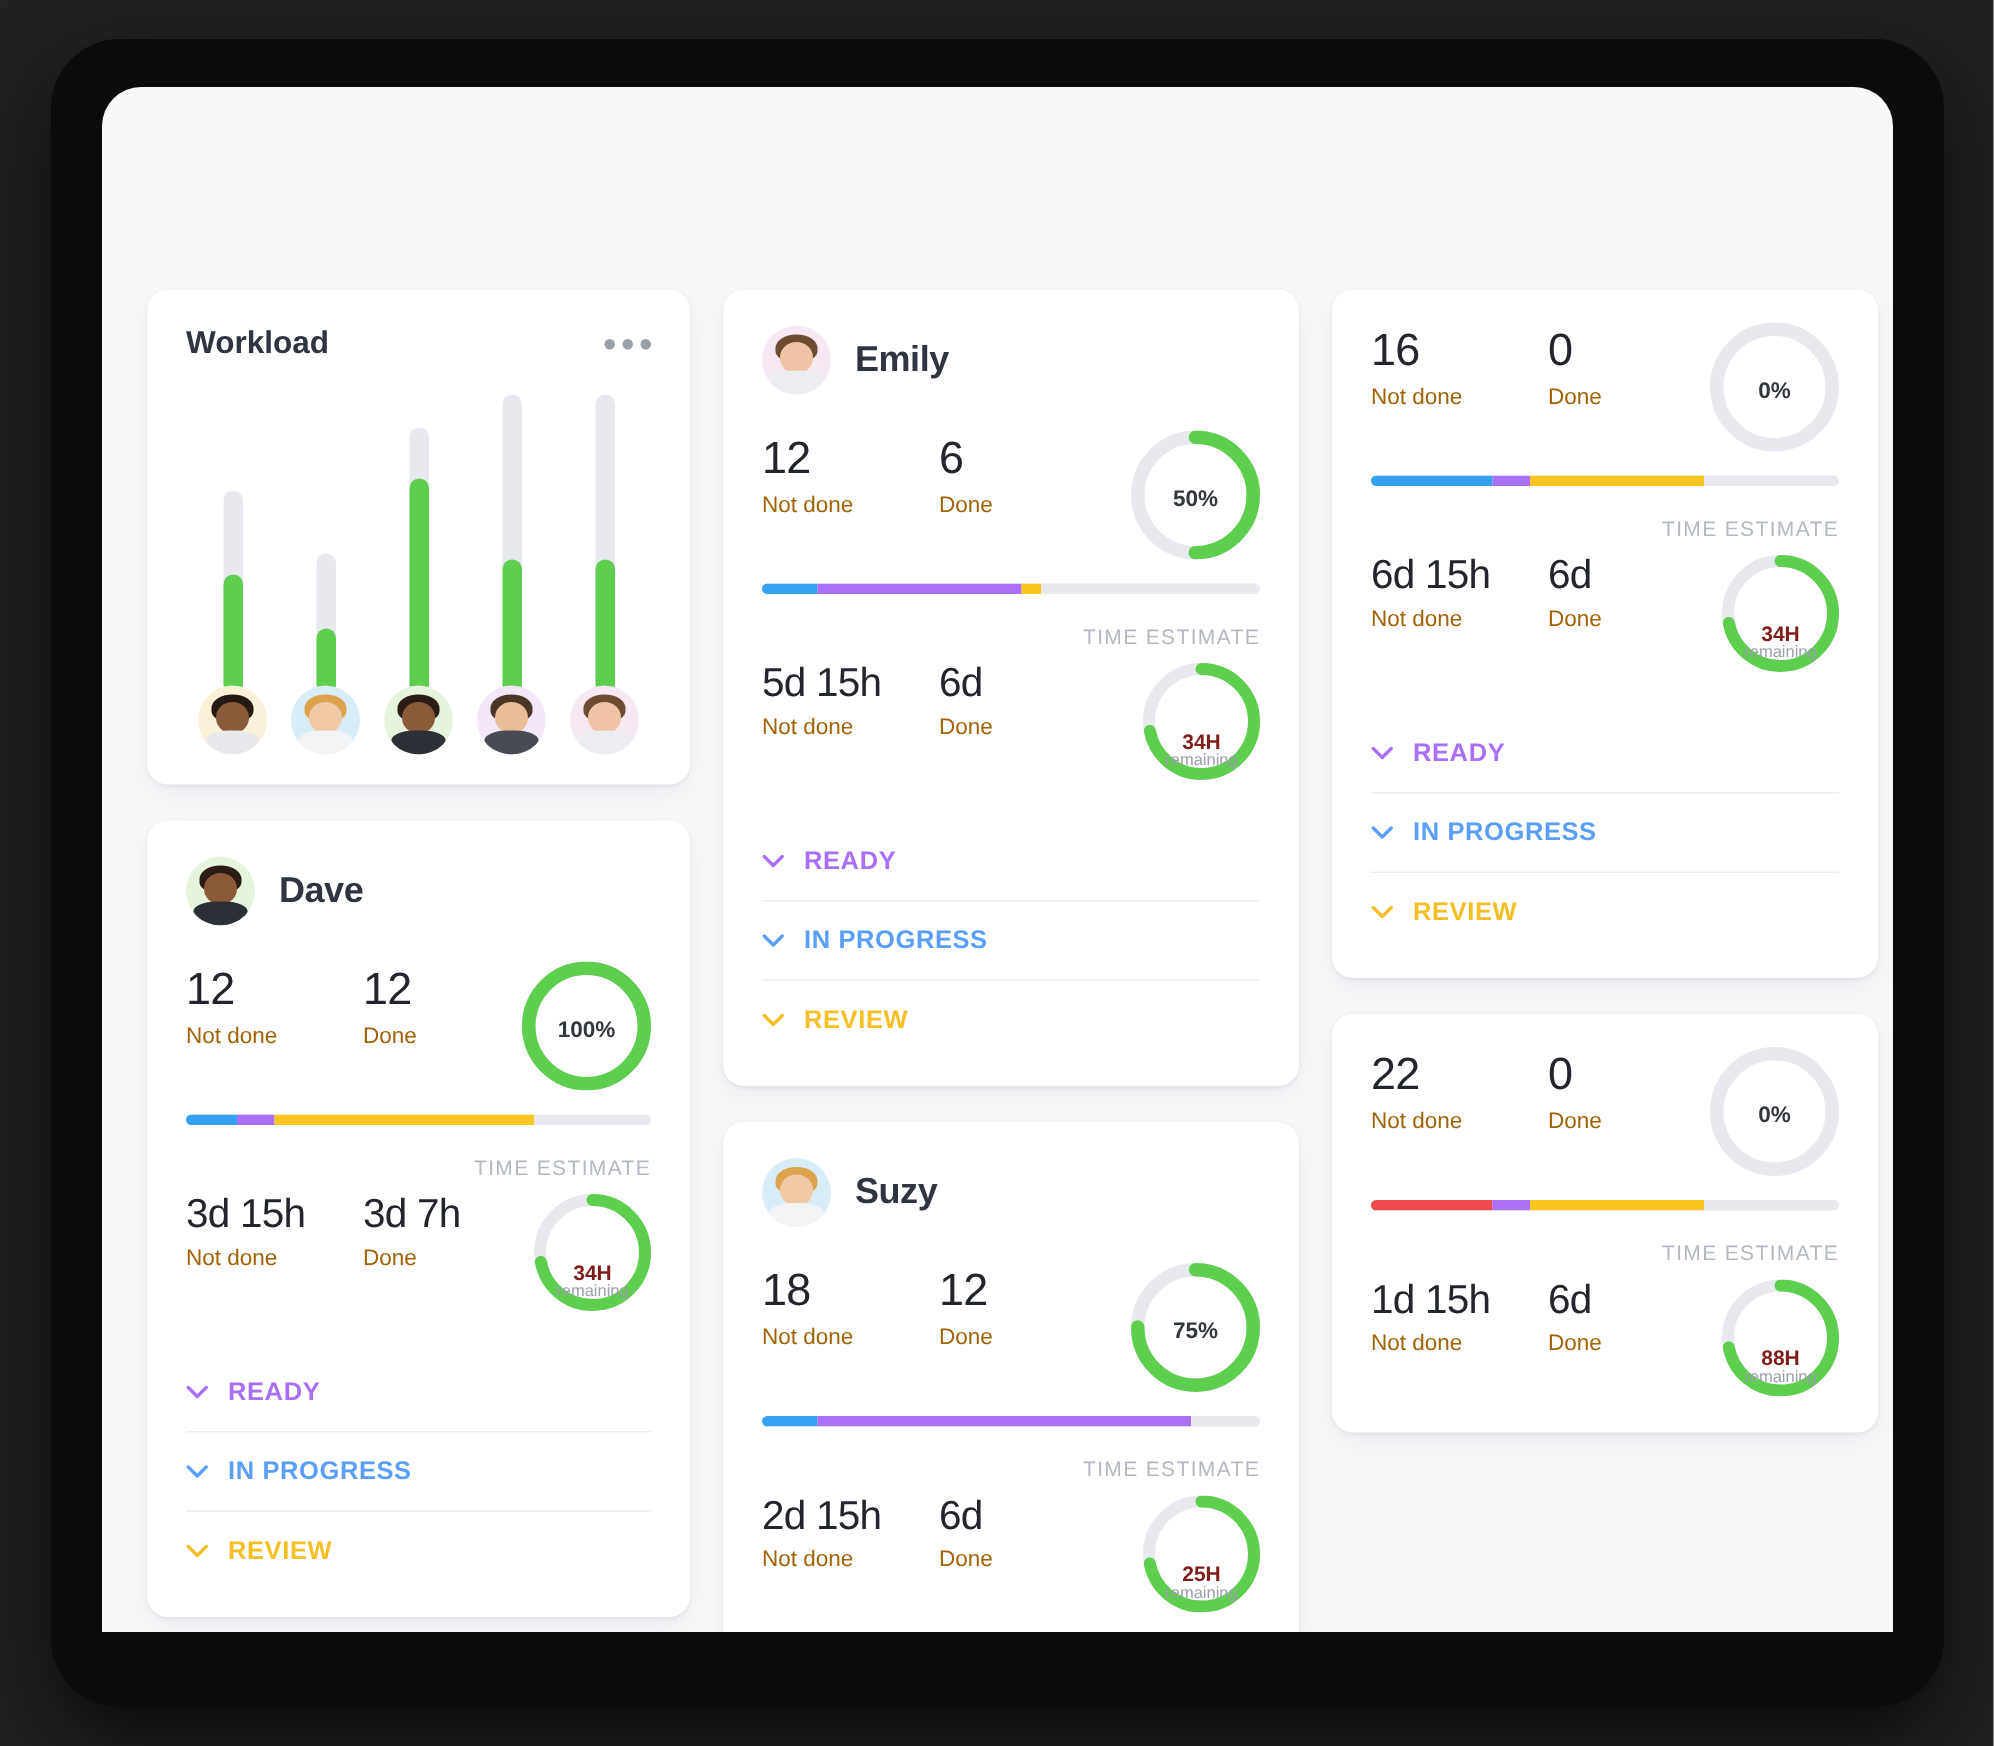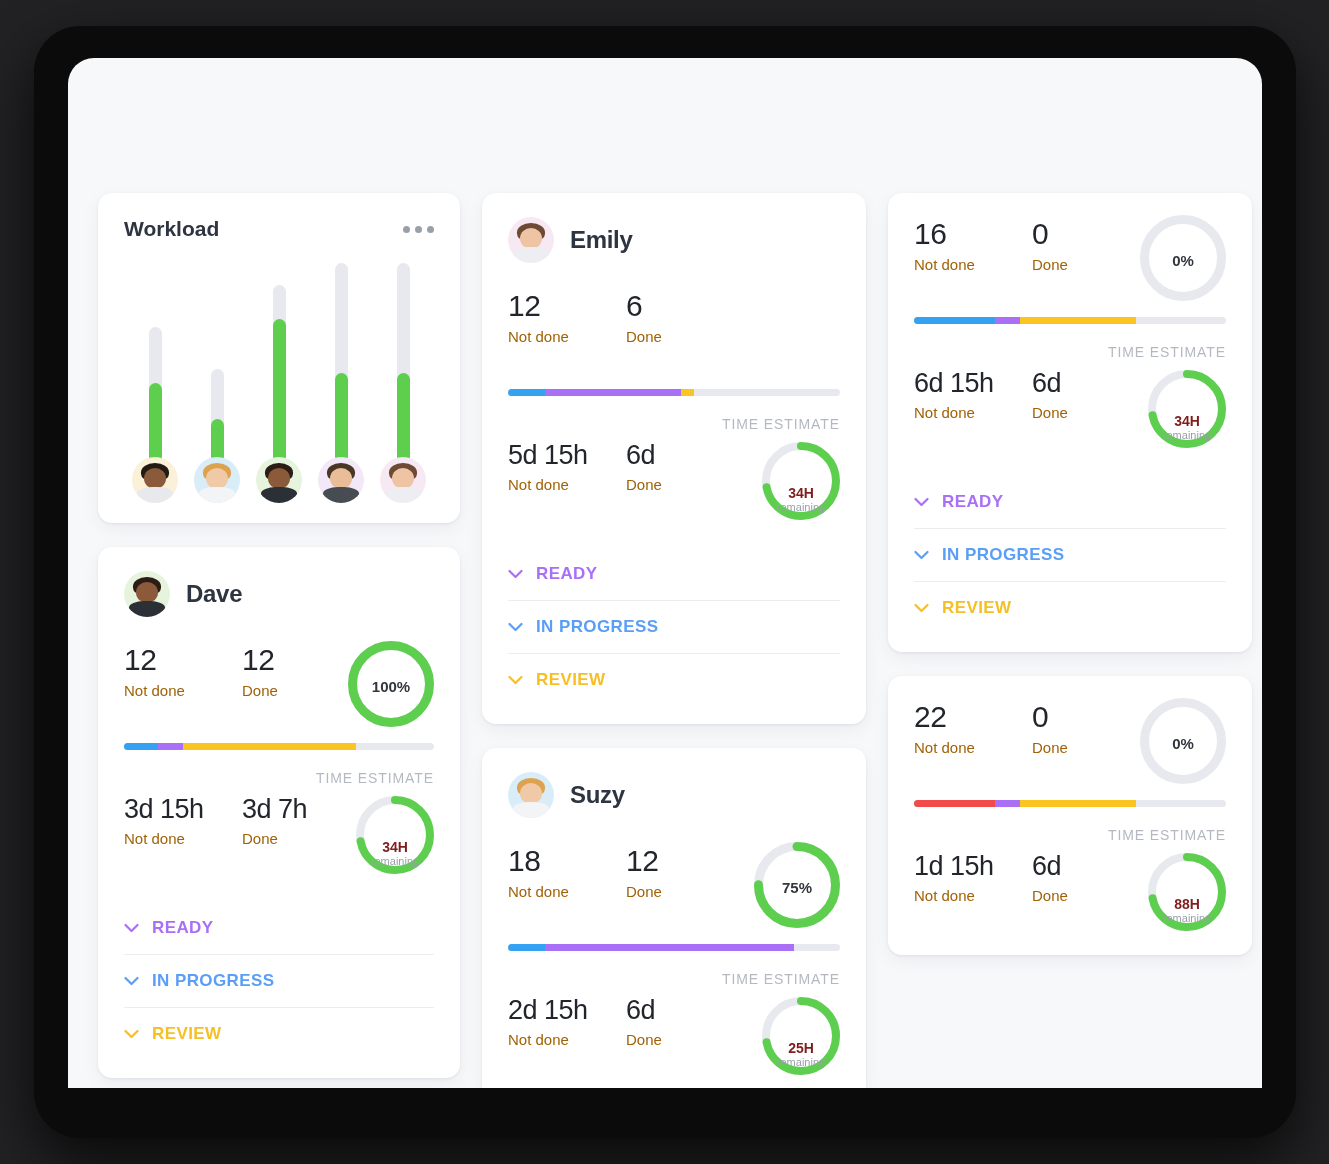--- a/index.html
+++ b/index.html
@@ -350,20 +350,26 @@
           </div>
           <div class="stats">
             <div class="stat">
               <div class="stat-value">12</div>
               <div class="stat-label">Not done</div>
             </div>
             <div class="stat">
               <div class="stat-value">6</div>
               <div class="stat-label">Done</div>
             </div>
+            <div class="ring"><span class="ring-wrap"><svg width="86" height="86" viewBox="0 0 86 86">
+                  <circle cx="43" cy="43" r="38.5" fill="none" stroke="#e7e9ee" stroke-width="9"></circle>
+                  <circle cx="43" cy="43" r="38.5" fill="none" stroke="#5ece4f" stroke-width="9" stroke-linecap="round" stroke-dasharray="120.95131716320704 120.95131716320704" transform="rotate(-90 43 43)"></circle>
+                </svg><span class="ring-text">
+                  <span class="ring-pct">50%</span>
+                </span></span></div>
           </div>
           <div class="progress">
             <i style="width:11%;background:#34a2f0"></i>
             <i style="width:41%;background:#a970f5"></i>
             <i style="width:4%;background:#fbc521"></i>
           </div>
           <div class="te-label">TIME ESTIMATE</div>
           <div class="stats">
             <div class="stat">
               <div class="te-value">5d 15h</div>

